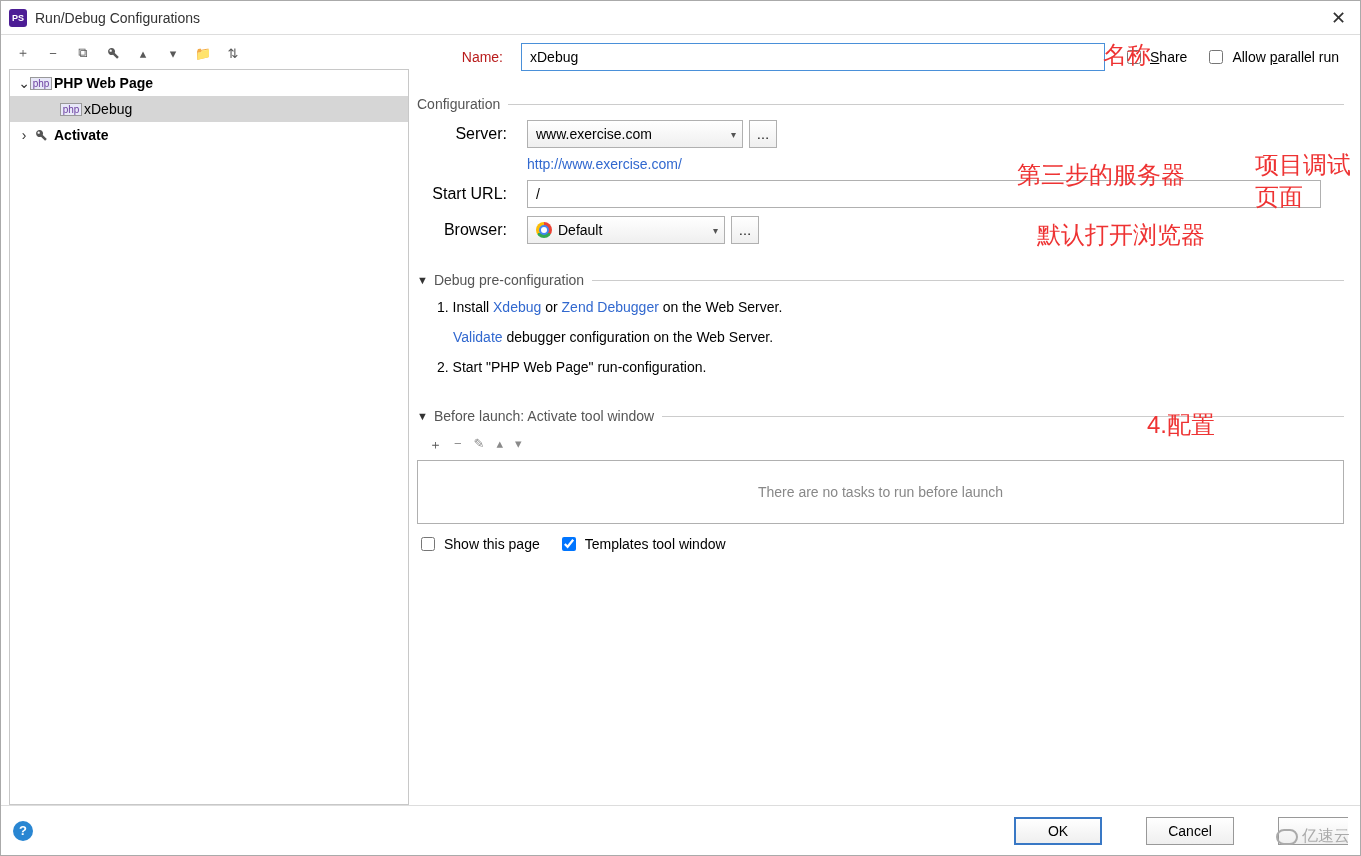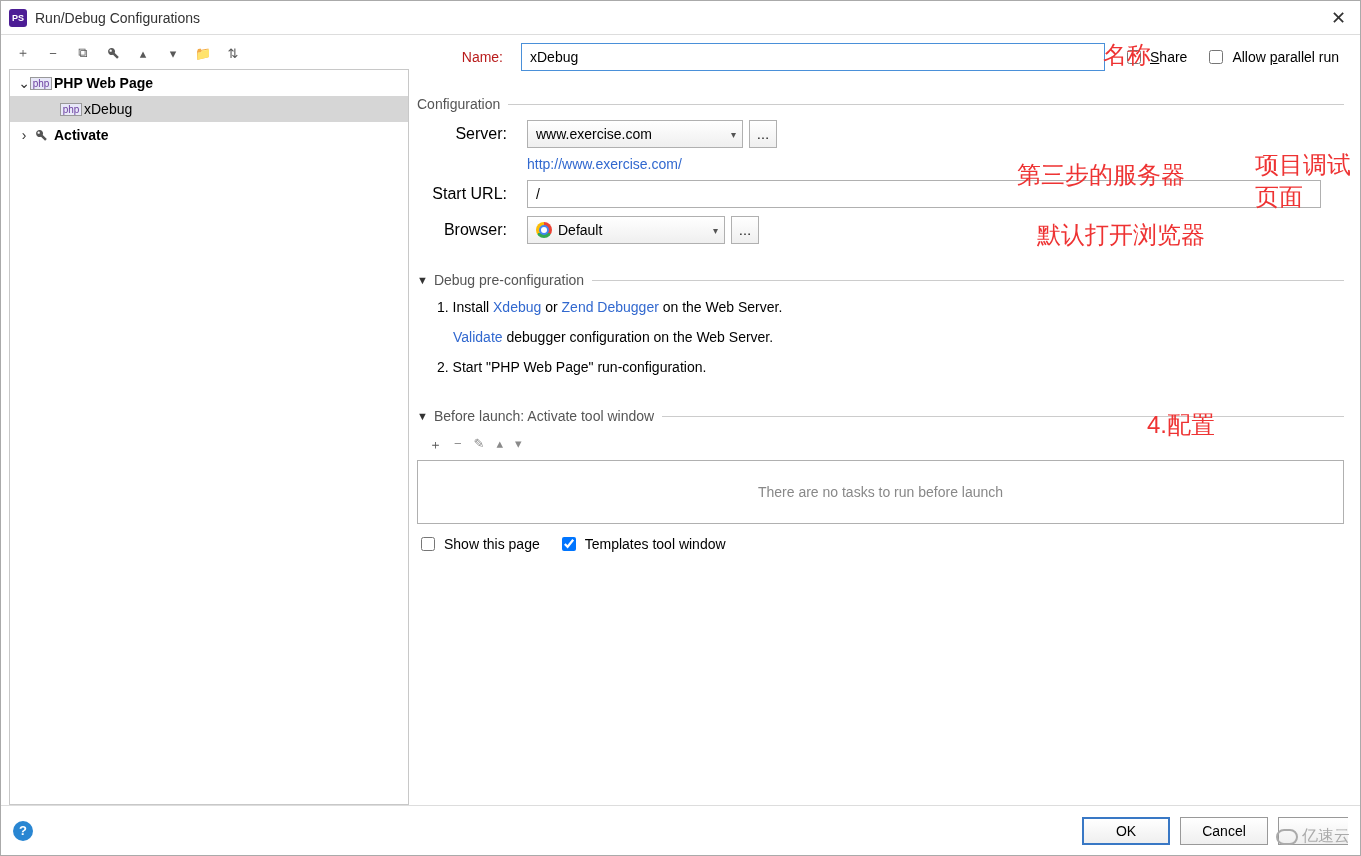--- a/index.html
+++ b/index.html
@@ -46,21 +46,21 @@
 .chrome-icon::after { content: ""; position: absolute; top: 3px; left: 3px; width: 10px; height: 10px; background: #fff; border-radius: 50%; border: 2px solid #4285f4; box-sizing: border-box; }
 .collapse-arrow { color: #333; margin-right: 6px; font-size: 11px; }
 .collapse-title { font-size: 14px; color: #555; }
 .debug-list { margin-left: 20px; font-size: 14px; line-height: 30px; }
 .tasks-toolbar { display: flex; gap: 12px; margin: 8px 0 6px 12px; color: #8a8a8a; }
 .tasks-toolbar .ico { cursor: pointer; }
 .tasks-box { border: 1px solid #b0b0b0; height: 64px; display: flex; align-items: center; justify-content: center; color: #888; font-size: 14px; }
 .footer { height: 50px; border-top: 1px solid #ddd; display: flex; align-items: center; padding: 0 12px; }
 .help-icon { width: 20px; height: 20px; border-radius: 50%; background: #2986d2; color: #fff; display: flex; align-items: center; justify-content: center; font-size: 13px; font-weight: bold; }
 .footer-btns { margin-left: auto; display: flex; gap: 10px; }
-.btn { width: 88px; height: 28px; border: 1px solid #999; background: linear-gradient(#fff,#efefef); display: flex; align-items: center; justify-content: center; font-size: 14px; cursor: pointer; }
+.btn { width: 88px; height: 28px; border: 1px solid #999; background: linear-gradient(#fff,#efefef); display: flex; align-items: center; justify-content: center; font-size: 14px; cursor: pointer; margin-left: 34px; }
 .btn.primary { border: 2px solid #3978c5; }
 .btn.cut { width: 70px; border-right: none; }
 .watermark { position: absolute; right: 10px; bottom: 8px; color: #aaa; font-size: 16px; display: flex; align-items: center; gap: 4px; }
 .watermark .wm-ico { width: 22px; height: 16px; border: 2px solid #aaa; border-radius: 10px; position: relative; }
 </style>
 </head>
 <body>
 
 <div class="window">
   <div class="titlebar">

